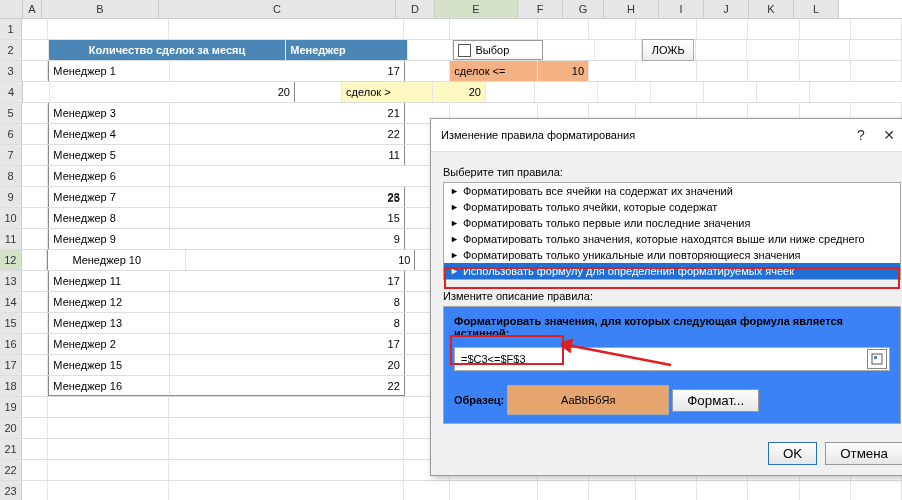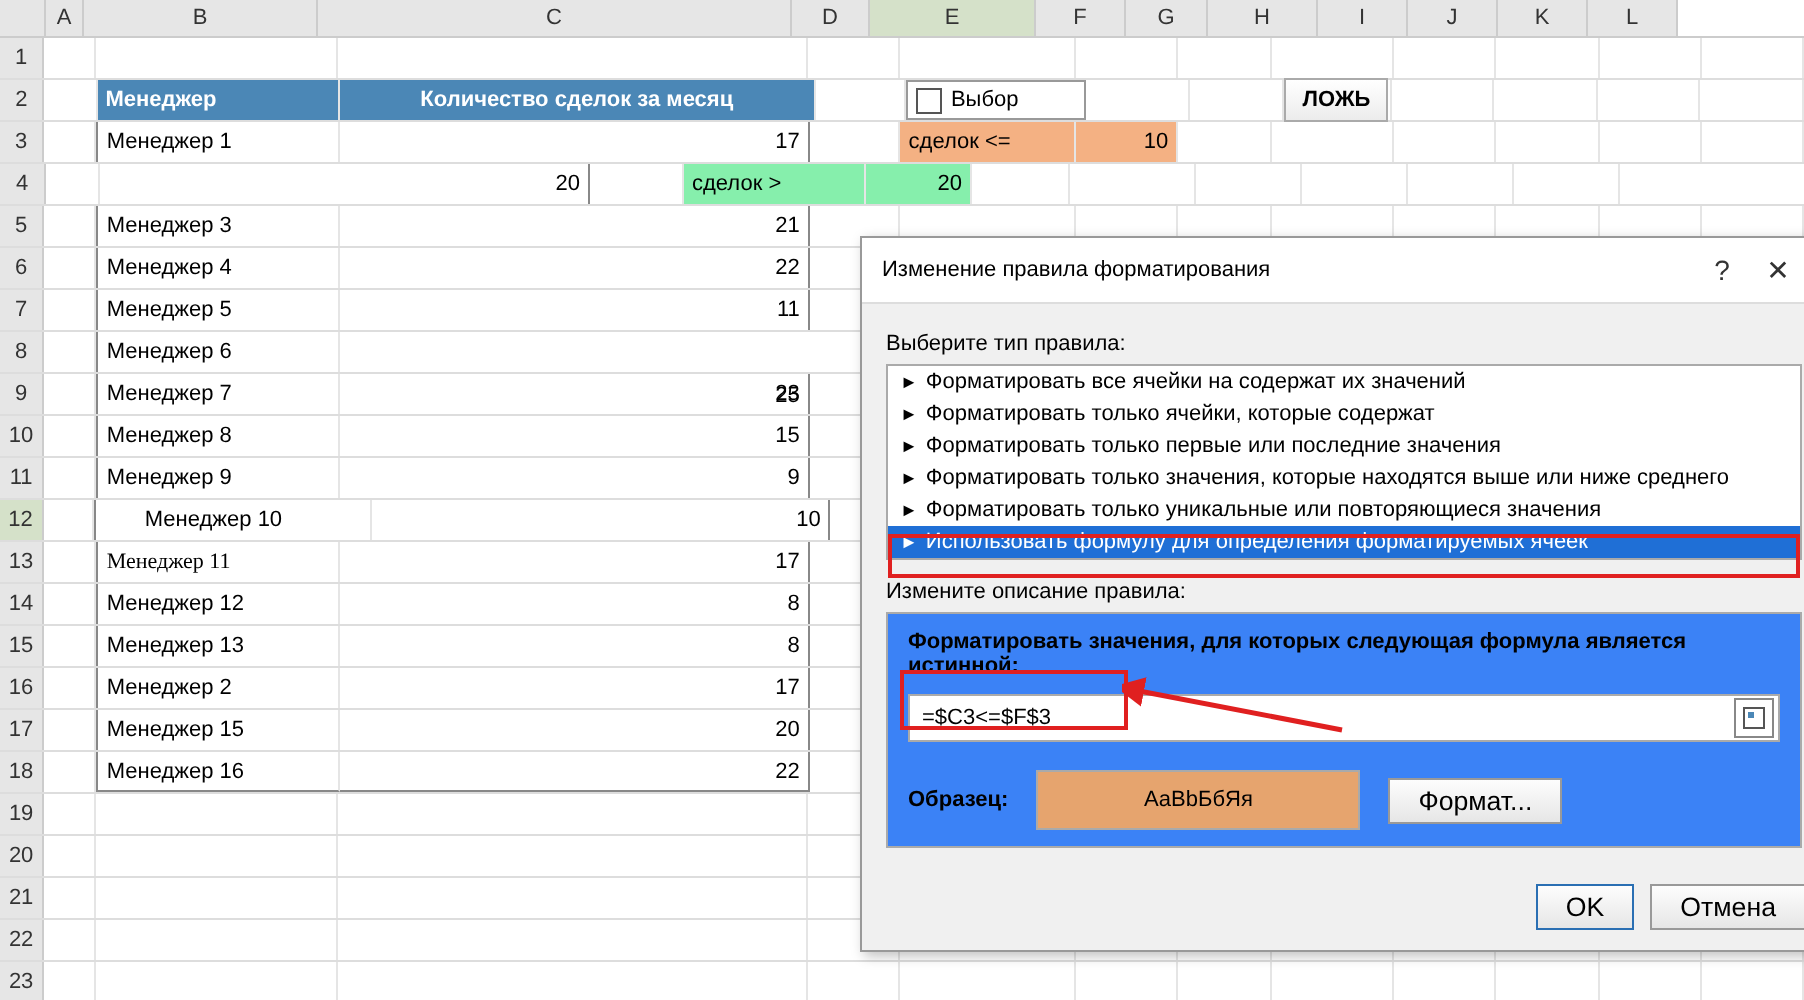--- a/index.html
+++ b/index.html
@@ -27,21 +27,21 @@
   .cI{width:44px}
   .cJ{width:44px}
   .cK{width:44px}
   .cL{width:44px}
 
   .tbl-hdr{background:#4b87b6;color:#fff;font-weight:bold}
   .tbl-hdr.center{justify-content:center}
   .tbl-body-border{border-bottom:1px solid #888}
 
   .peach{background:#f4b183}
-  .olive{background:#86efac}
+  .olive{background:#fef9c3}
   .checkbox-cell{gap:4px}
   .chk{width:11px;height:11px;border:1px solid #555;background:#fff}
   .btn-false{border:1px solid #aaa;background:linear-gradient(#fff,#ececec);width:50px;height:20px;display:flex;align-items:center;justify-content:center}
 
   
   .dlg{position:absolute;left:430px;top:118px;width:482px;background:#f0f0f0;border:1px solid #999;box-shadow:2px 2px 6px rgba(0,0,0,.25);font-size:11px}
   .dlg-title{display:flex;align-items:center;padding:8px 10px;background:#fff;border-bottom:1px solid #ddd}
   .dlg-title span{flex:1}
   .dlg-title .ib{width:28px;text-align:center;color:#333;font-size:14px}
   .dlg-body{padding:8px 12px}
@@ -49,21 +49,21 @@
   .rule-item{padding:2px 6px;display:flex;align-items:center;gap:4px}
   .rule-item .arrow{font-size:9px}
   .rule-item.sel{background:#1f6fd6;color:#fff}
   .hi-red{position:absolute;border:2px solid #e02020;pointer-events:none}
   .sec-lbl{margin:6px 0 4px}
   .frame{border:1px solid #aaa;background:#3b82f6;padding:8px 10px}
   .formula-line{display:flex;align-items:center;border:1px solid #aaa;background:#fff;height:22px}
   .formula-line input{flex:1;height:20px;border:none;padding:0 6px;font-family:inherit;font-size:11px;outline:none}
   .picker-icn{width:18px;height:18px;margin-right:2px;border:1px solid #888;display:flex;align-items:center;justify-content:center}
   .picker-icn svg{display:block}
-  .sample-row{display:flex;align-items:center;gap:14px;margin-top:14px}
+  .sample-row{display:flex;align-items:center;gap:3px;margin-top:14px}
   .sample-box{flex:0 0 160px;height:28px;border:1px solid #aaa;display:flex;align-items:center;justify-content:center;background:#e6a46e}
   .fmt-btn,.okc-btn{height:23px;border:1px solid #999;background:linear-gradient(#fdfdfd,#e6e6e6);padding:0 14px;cursor:pointer}
   .okc{display:flex;justify-content:flex-end;gap:8px;padding:10px}
   .ok-btn{border:1px solid #2a6fb3}
   .red-arrow{position:absolute;pointer-events:none}
 </style>
 </head>
 <body>
 <div class="app">
 
@@ -95,30 +95,30 @@
           <div class="c cG"></div>
           <div class="c cH"></div>
           <div class="c cI"></div>
           <div class="c cJ"></div>
           <div class="c cK"></div>
           <div class="c cL"></div>
         </div>
         <div class="row">
           <div class="rn">2</div>
           <div class="c cA"></div>
+          <div class="c cC tbl-hdr center">Количество сделок за месяц</div>
           <div class="c cB tbl-hdr">Менеджер</div>
-          <div class="c cC tbl-hdr center">Количество сделок за месяц</div>
           <div class="c cD"></div>
           <div class="c cE checkbox-cell" style="border: 1px solid rgb(153, 153, 153);">
             <div class="chk"></div>
             <span>Выбор</span>
           </div>
           <div class="c cF"></div>
           <div class="c cG"></div>
-          <div class="c cH" style="padding: 0px; font-weight: bold;">
+          <div class="c cH" style="padding: 0px;">
             <div class="btn-false">ЛОЖЬ</div>
           </div>
           <div class="c cI"></div>
           <div class="c cJ"></div>
           <div class="c cK"></div>
           <div class="c cL"></div>
         </div>
         <div class="row">
           <div class="rn">3</div>
           <div class="c cA"></div>
@@ -264,21 +264,21 @@
           <div class="c cG"></div>
           <div class="c cH"></div>
           <div class="c cI"></div>
           <div class="c cJ"></div>
           <div class="c cK"></div>
           <div class="c cL"></div>
         </div>
         <div class="row">
           <div class="rn">13</div>
           <div class="c cA"></div>
-          <div class="c cB" style="border-left: 1px solid rgb(136, 136, 136); font-family: Liberation Serif, serif;">Менеджер 11</div>
+          <div class="c cB" style="border-left: 1px solid rgb(136, 136, 136);">Менеджер 11</div>
           <div class="c cC r" style="border-right: 1px solid rgb(136, 136, 136);">17</div>
           <div class="c cD"></div>
           <div class="c cE"></div>
           <div class="c cF"></div>
           <div class="c cG"></div>
           <div class="c cH"></div>
           <div class="c cI"></div>
           <div class="c cJ"></div>
           <div class="c cK"></div>
           <div class="c cL"></div>

